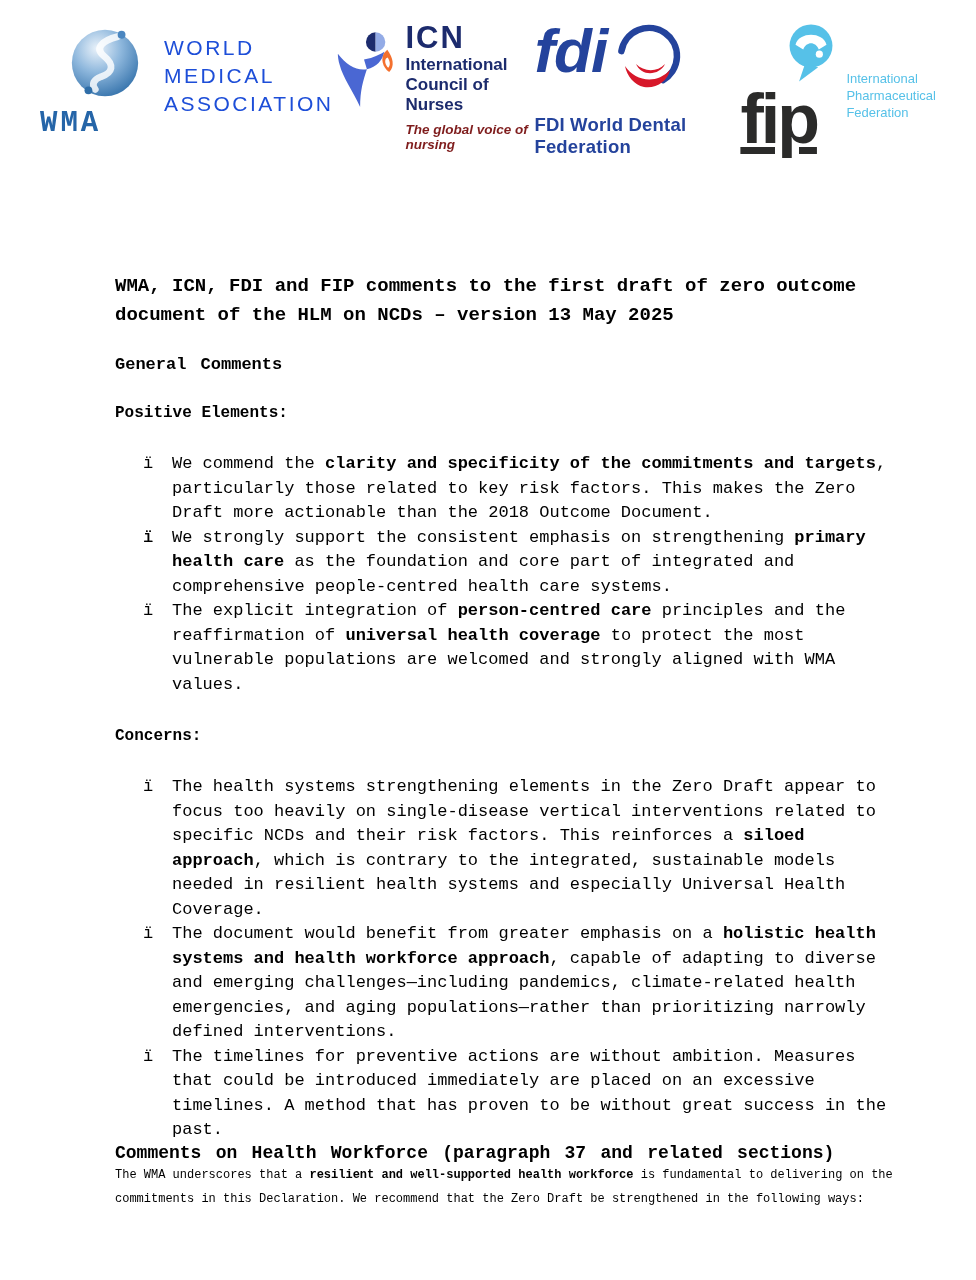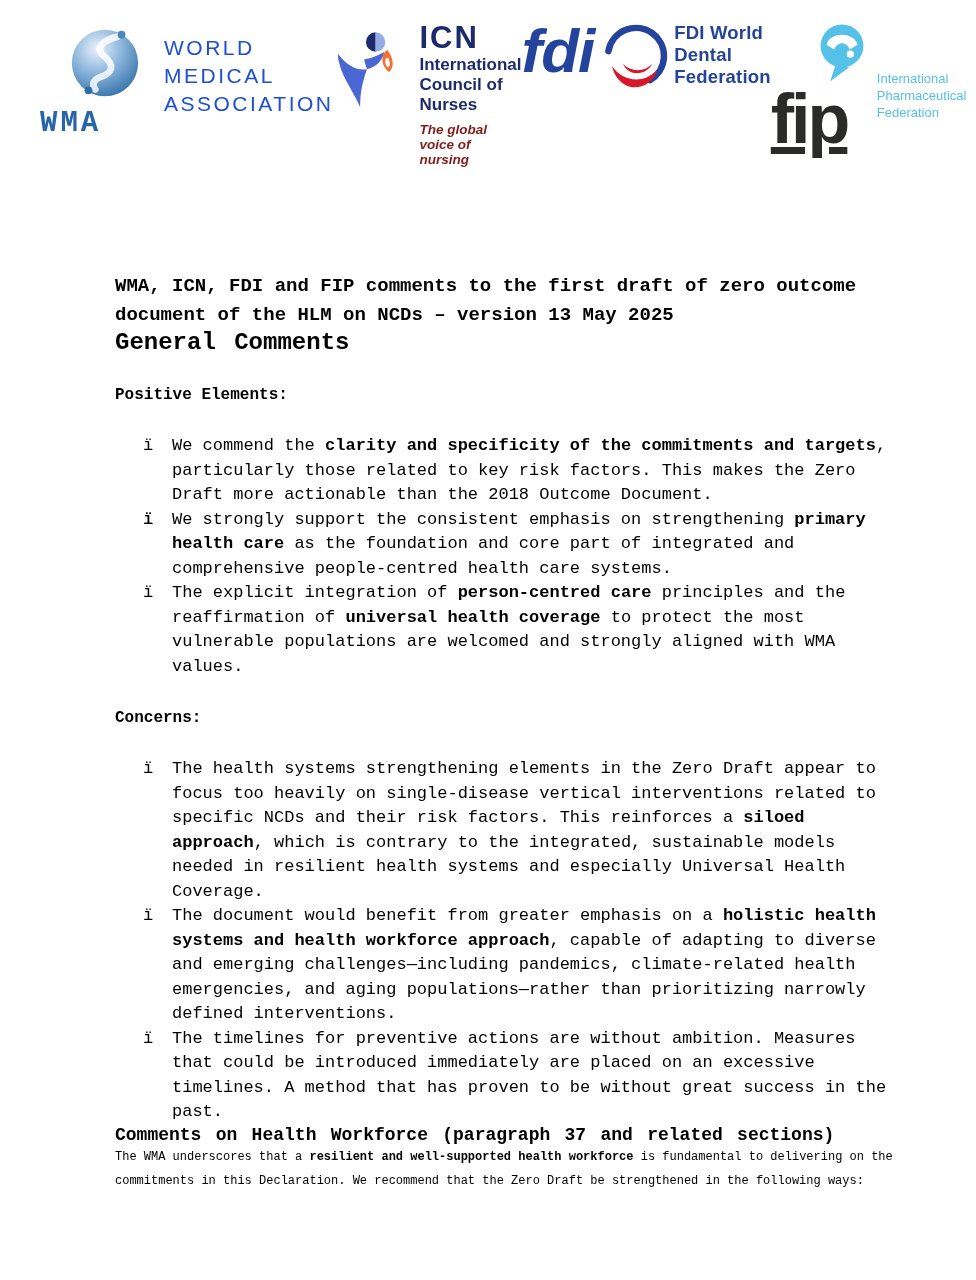--- a/index.html
+++ b/index.html
@@ -27,53 +27,53 @@
     color:#2565a8; line-height:1;font-family:Liberation Mono, monospace;
   }
   .wma-name { margin-left:16px; padding-top:12px; }
   .wma-name div {
     font-size:21px; letter-spacing:2.5px; line-height:28px;
     color:#1d4ed8; font-weight:400;
   }
 
   
   .icn-mark { flex:none; margin-top:8px; }
-  .icn-text { margin-left:24px; }
+  .icn-text { margin-left:10px; }
   .icn-acronym { font-size:31px; font-weight:800; letter-spacing:2px; color:#1c2b6d; line-height:1.05; }
   .icn-name { font-size:17px; font-weight:700; color:#1c2b6d; line-height:20px; }
   .icn-tagline { margin-top:7px; font-size:13.5px; font-style:italic; font-weight:600; color:#7f1d1d; }
 
   
-  .fdi { flex-direction:row; }
+  .fdi { flex-direction:column; }
   .fdi-top { display:flex; align-items:flex-start; }
   .fdi-word {
     font-size:62px; font-weight:800; font-style:italic;
     color:#24439c; line-height:0.95; letter-spacing:-1px;
   }
   .fdi-mark { margin-left:4px; margin-top:-4px; }
-  .fdi-tagline { margin-top:0; font-size:18.5px; font-weight:700; color:#24439c; letter-spacing:0.2px; }
+  .fdi-tagline { margin-top:20px; font-size:18.5px; font-weight:700; color:#24439c; letter-spacing:0.2px; }
 
   
   .fip-left { position:relative; width:104px; height:118px; flex:none; }
   .fip-bubble { position:absolute; left:42px; top:0; }
   .fip-word {
     position:absolute; left:0; bottom:-14px;
     font-size:70px; font-weight:800; letter-spacing:-3px;
     color:#2b2b2a; line-height:1;text-decoration:underline;
   }
   .fip-name { margin-left:2px; margin-top:48px; }
   .fip-name div { font-size:13px; line-height:17px; color:#56c1e8; }
 
   
   .content { padding:0 76px 0 115px;font-family:Liberation Mono, monospace; }
   .doc-title {
     margin-top:132px;
     font-size:19px; font-weight:700; line-height:28.5px;
   }
-  .h-general { font-size:24px; font-weight:700; word-spacing:4px; }
+  .h-general { margin-top:26px; font-size:17px; font-weight:700; word-spacing:4px; }
   .h-sub { margin-top:30px; font-size:16px; font-weight:700; }
   ul.bullets { list-style:none; margin-top:30px; }
   ul.bullets li {
     position:relative; padding-left:57px;
     font-size:17px; line-height:24.5px;
   }
   ul.bullets li .marker { position:absolute; left:28px; top:0; }
   .b { font-weight:700; }
   .h-workforce {
     font-size:18px; font-weight:700; word-spacing:3.5px;

